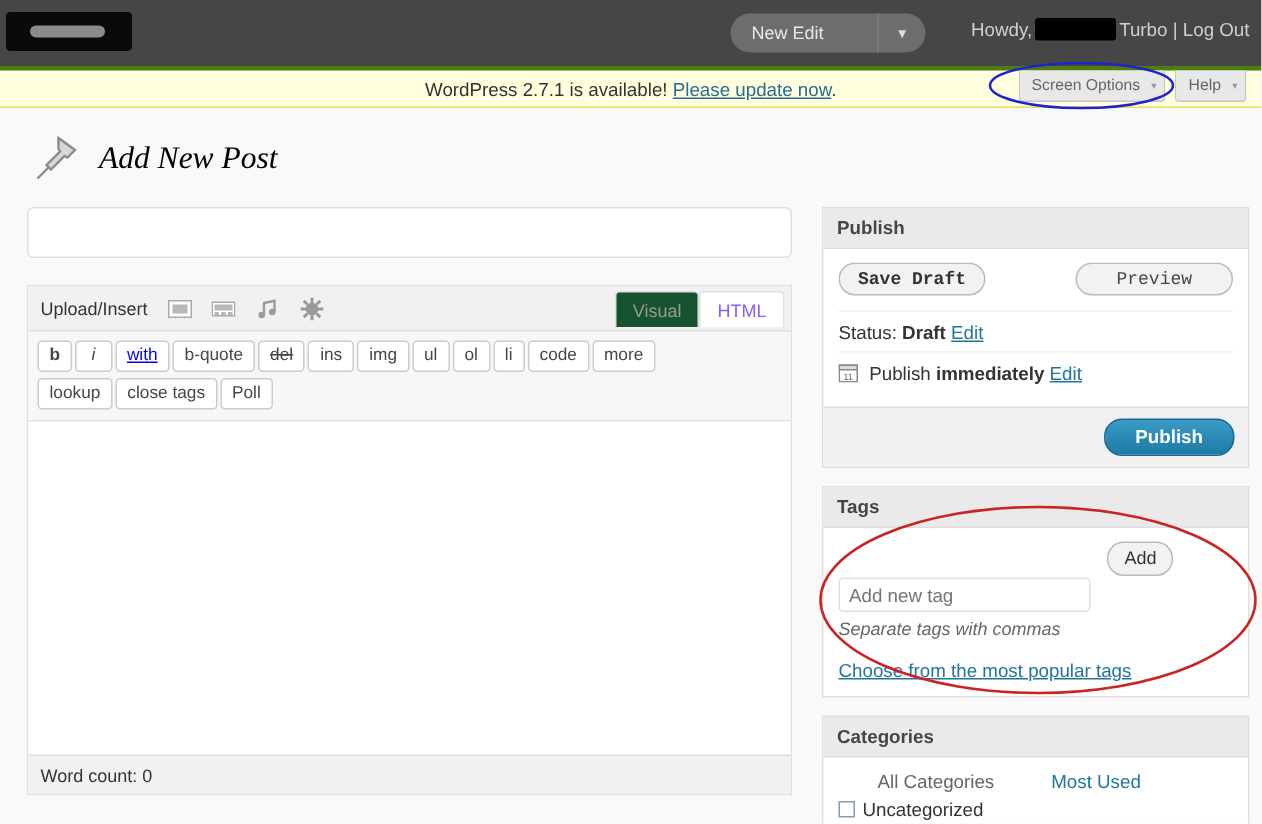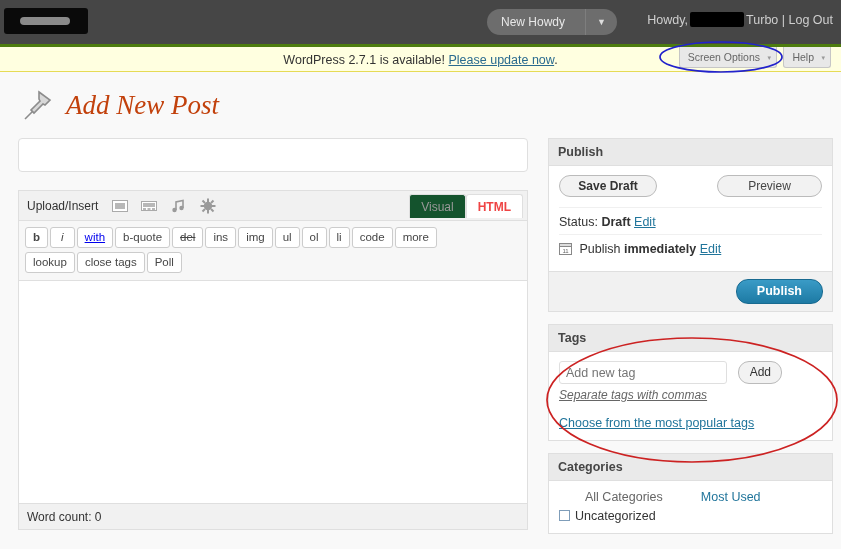--- a/index.html
+++ b/index.html
@@ -93,22 +93,22 @@
 
   
   #page-head {
     position:absolute; left:20px; top:88px;
     display:flex; align-items:center; gap:12px;
   }
   #pin-icon { width:34px; height:34px; position:relative; }
   #page-title {
     font-family:"Liberation Serif", serif;
     font-style:italic;
-    font-size:27px;
-    color:#c2410c;
+    font-size:21px;
+    color:#000000;
     font-weight:normal;
     margin:0;
   }
 
   
   #post-col {
     position:absolute; left:18px; top:138px; width:510px;
   }
   #title-input {
     width:510px; height:34px;
@@ -144,21 +144,21 @@
   .et-tab {
     display:inline-block;
     font-size:12px;
     padding:5px 11px 4px;
     border:1px solid #dfdfdf;
     border-bottom:none;
     color:#999;
     background:#14532d;
     border-radius:3px 3px 0 0;
   }
-  .et-tab.active { background:#fff; color:#ef4444; border-color:#dfdfdf;font-weight:bold; }
+  .et-tab.active { background:#fff; color:#8b5cf6; border-color:#dfdfdf; }
 
   #quicktags {
     background:#f7f7f7;
     border-bottom:1px solid #dfdfdf;
     padding:4px 4px 5px 5px;
   }
   .qt {
     display:inline-block;
     border:1px solid #ccc;
     background:#fff;
@@ -240,29 +240,30 @@
 
   #tag-input {
     width:168px; height:23px;
     border:1px solid #dfdfdf; background:#fff;
     border-radius:3px;
     font-size:12.5px; color:#999;
     padding:2px 6px;
     font-family:"Liberation Sans", sans-serif;
     outline:none;
     vertical-align:top;
+    margin-top:24px;
   }
   #tag-add {
     display:inline-block; width:44px; height:23px;
     border:1px solid #bbb; border-radius:11px;
     background:#f2f2f2; font-size:12px; color:#333;
     text-align:center; line-height:21px;
     margin-left:8px; vertical-align:top;
   }
-  #tag-hint { font-style:italic; font-size:12px; color:#666; margin-top:4px;text-decoration:underline; }
+  #tag-hint { font-style:italic; font-size:12px; color:#666; margin-top:4px; }
   #popular-tags { display:block; margin-top:14px; font-size:12.5px; color:#21759b; }
 
   .cat-tabs { font-size:12.5px; padding-bottom:5px; }
   .cat-tabs .t { display:inline-block; margin-right:12px; color:#666;margin-left:26px; }
   .cat-tabs .t.link { color:#21759b; }
   .cat-item { font-size:12.5px; color:#333; }
   .cbx {
     display:inline-block; width:11px; height:11px;
     border:1px solid #7f9db9; background:#fff;
     vertical-align:-1px; margin-right:5px;
@@ -271,21 +272,21 @@
   
   #annot { position:absolute; left:0; top:0; width:841px; height:549px; pointer-events:none; }
 </style>
 </head>
 <body>
 
 <div id="adminbar">
   <div id="logo-redacted"></div>
 
   <div id="newpost-btn">
-    <span>New Howdy</span>
+    <span>New Edit</span>
     <span class="caret">▼</span>
   </div>
 
   <div id="howdy">
     <span>Howdy,</span><span id="user-redacted"></span><a href="#">Turbo</a>
     <span>|</span>
     <a href="#">Log Out</a>
   </div>
 </div>
 
@@ -384,21 +385,21 @@
 
     <div id="word-count">Word count: 0</div>
   </div>
 </div>
 
 <div id="side-col">
 
   <div class="box">
     <div class="box-h">Publish</div>
     <div class="box-in">
-      <div style="overflow:hidden; padding-bottom:10px;">
+      <div style="overflow:hidden; padding-bottom:10px;font-family:Liberation Mono, monospace;">
         <span class="rbtn" id="save-draft">Save Draft</span>
         <span class="rbtn" id="preview-btn">Preview</span>
       </div>
 
       <div class="misc-row">
         <span>Status:</span>
         <b>Draft</b>
         <a href="#">Edit</a>
       </div>
 

